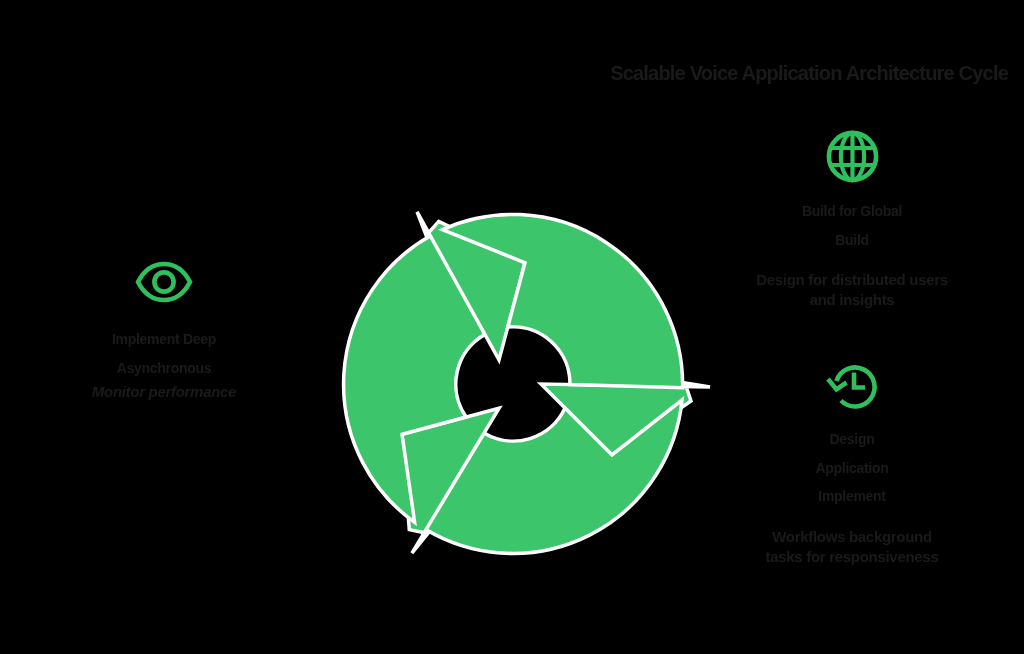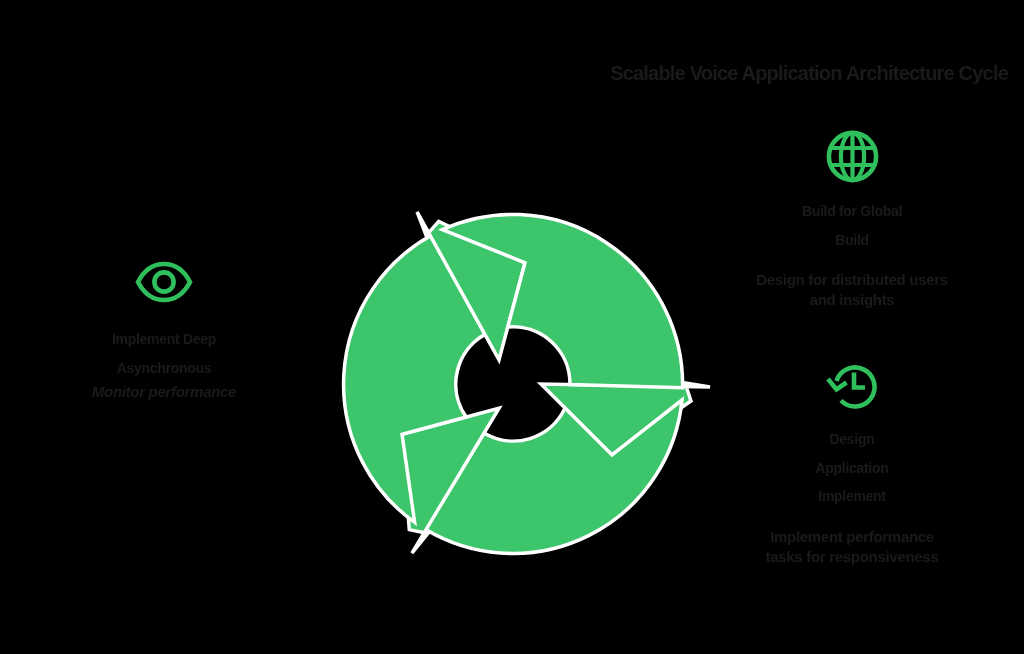--- a/index.html
+++ b/index.html
@@ -110,18 +110,18 @@
       <path class="icon-stroke" stroke-width="4.6" d="M13.5,23 A 19.5,19.5 0 1 1 18,42.5"></path>
       <path class="icon-stroke" stroke-width="4.6" stroke-linejoin="miter" d="M5,21 L13.5,31.5 L23.5,24.5"></path>
       <path class="icon-stroke" stroke-width="4.6" d="M31,14.5 L31,29.5 L42,29.5"></path>
     </svg>
     <div class="heading">
       <div>Design</div>
       <div>Application</div>
       <div>Implement</div>
     </div>
     <div class="description">
-      <div>Implement performance</div>
+      <div>Workflows background</div>
       <div>tasks for responsiveness</div>
     </div>
   </div>
 
 </div>
 
 </body></html>

